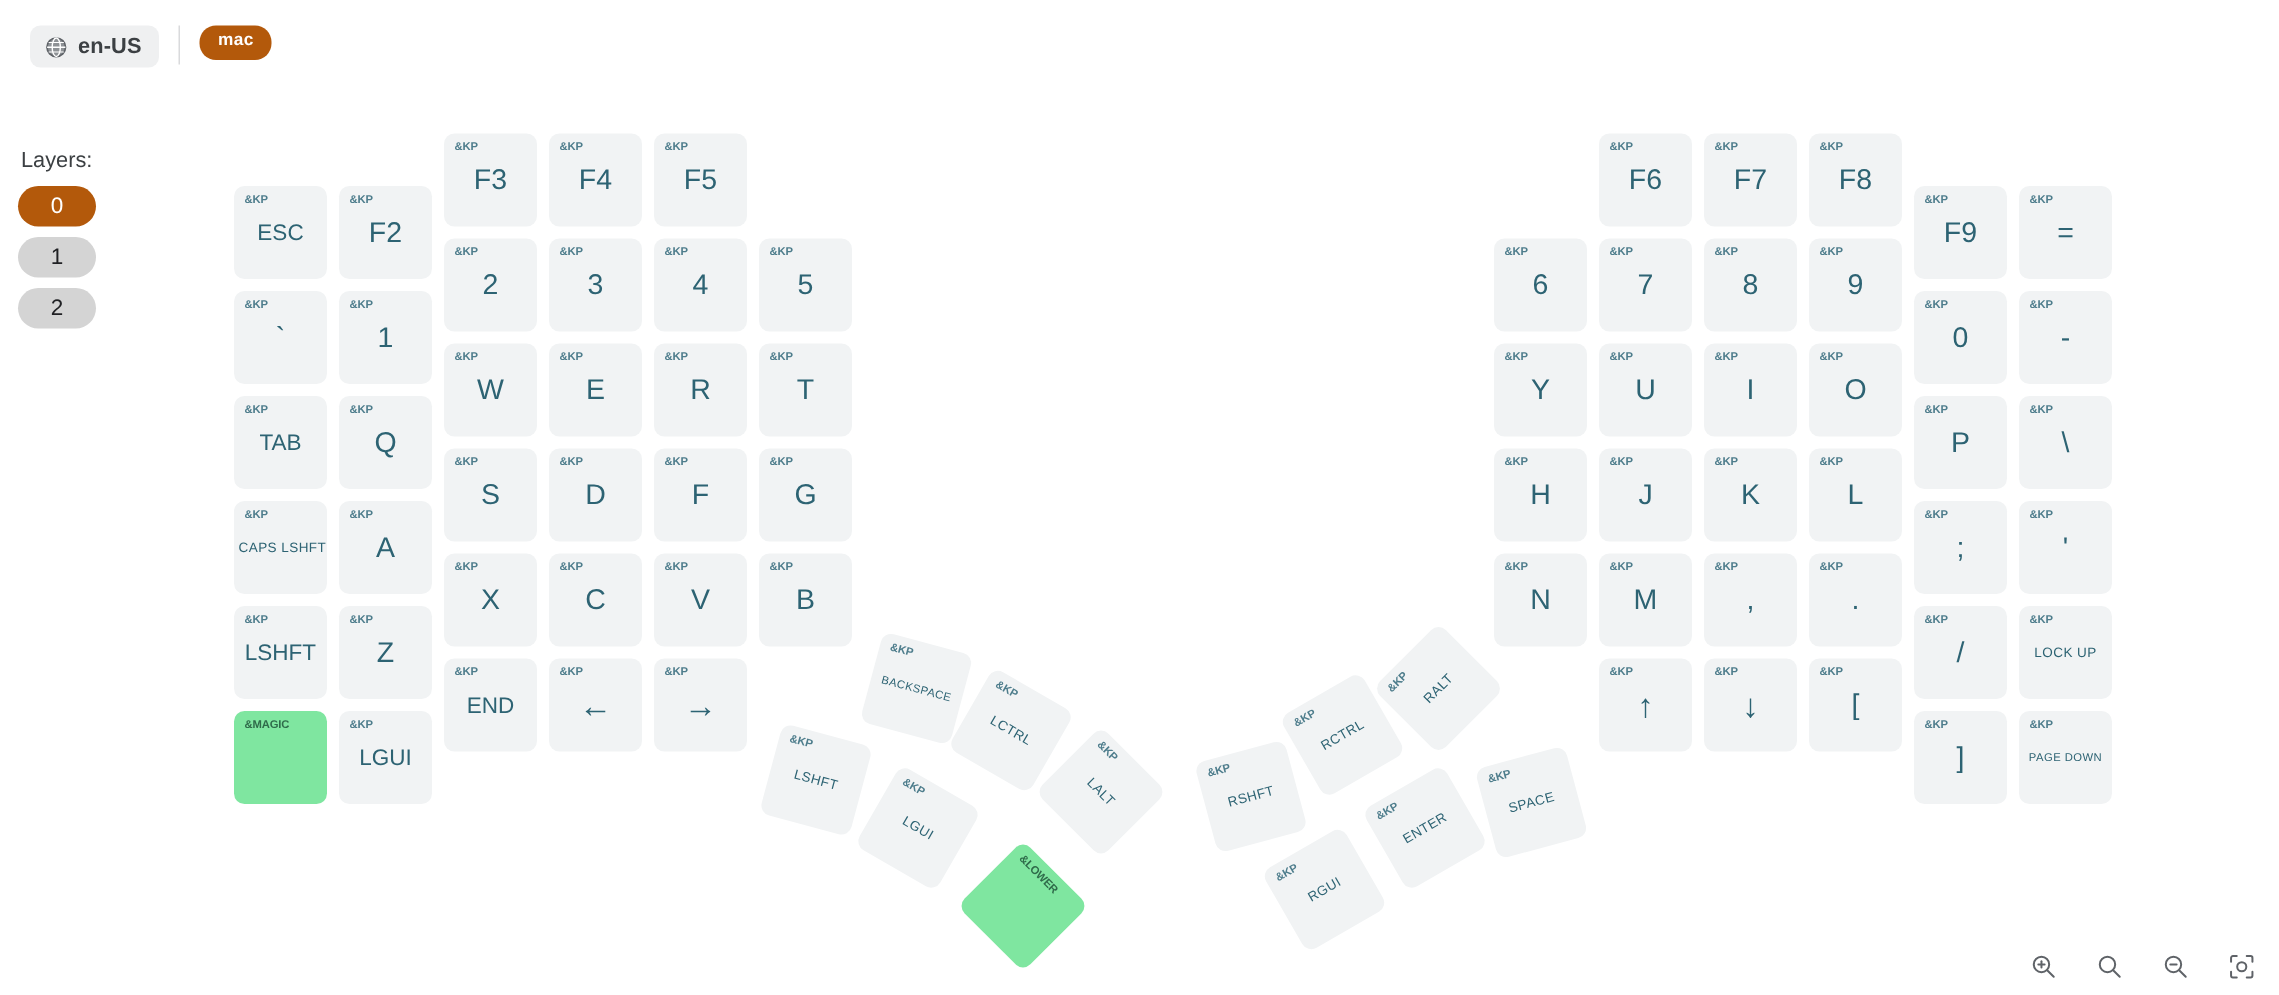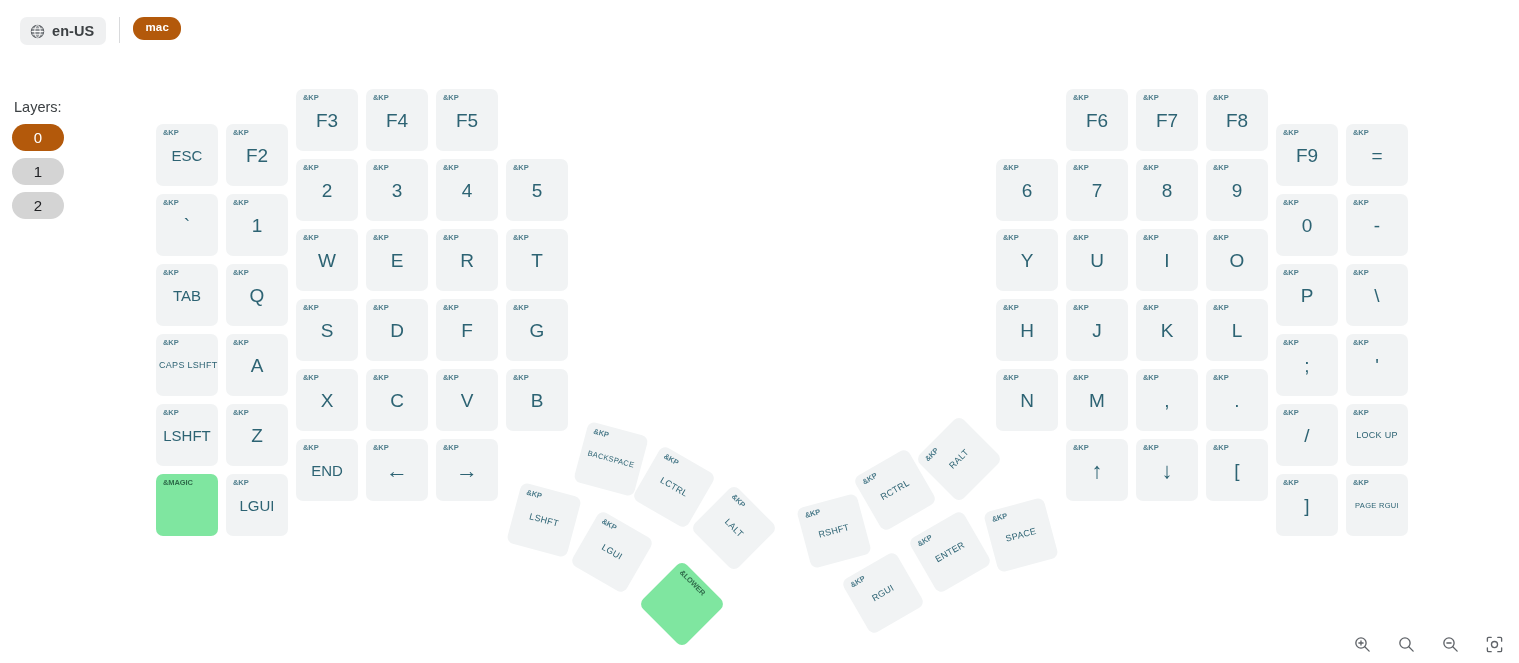--- a/index.html
+++ b/index.html
@@ -431,21 +431,21 @@
       <div class="key" style="left: 1206px; top: 439px;">
         <div class="behavior">&amp;KP</div>
         <div class="legend ">[</div>
       </div>
       <div class="key" style="left: 1276px; top: 474px;">
         <div class="behavior">&amp;KP</div>
         <div class="legend ">]</div>
       </div>
       <div class="key" style="left: 1346px; top: 474px;">
         <div class="behavior">&amp;KP</div>
-        <div class="legend sz-xs">PAGE RGUI</div>
+        <div class="legend sz-xs">PAGE DOWN</div>
       </div>
       <div class="key" style="left: 928px; top: 428px; transform: rotate(-45deg);">
         <div class="behavior">&amp;KP</div>
         <div class="legend sz-sm">RALT</div>
       </div>
       <div class="key" style="left: 864px; top: 459px; transform: rotate(-30deg);">
         <div class="behavior">&amp;KP</div>
         <div class="legend sz-sm">RCTRL</div>
       </div>
       <div class="key" style="left: 803px; top: 500px; transform: rotate(-15deg);">

